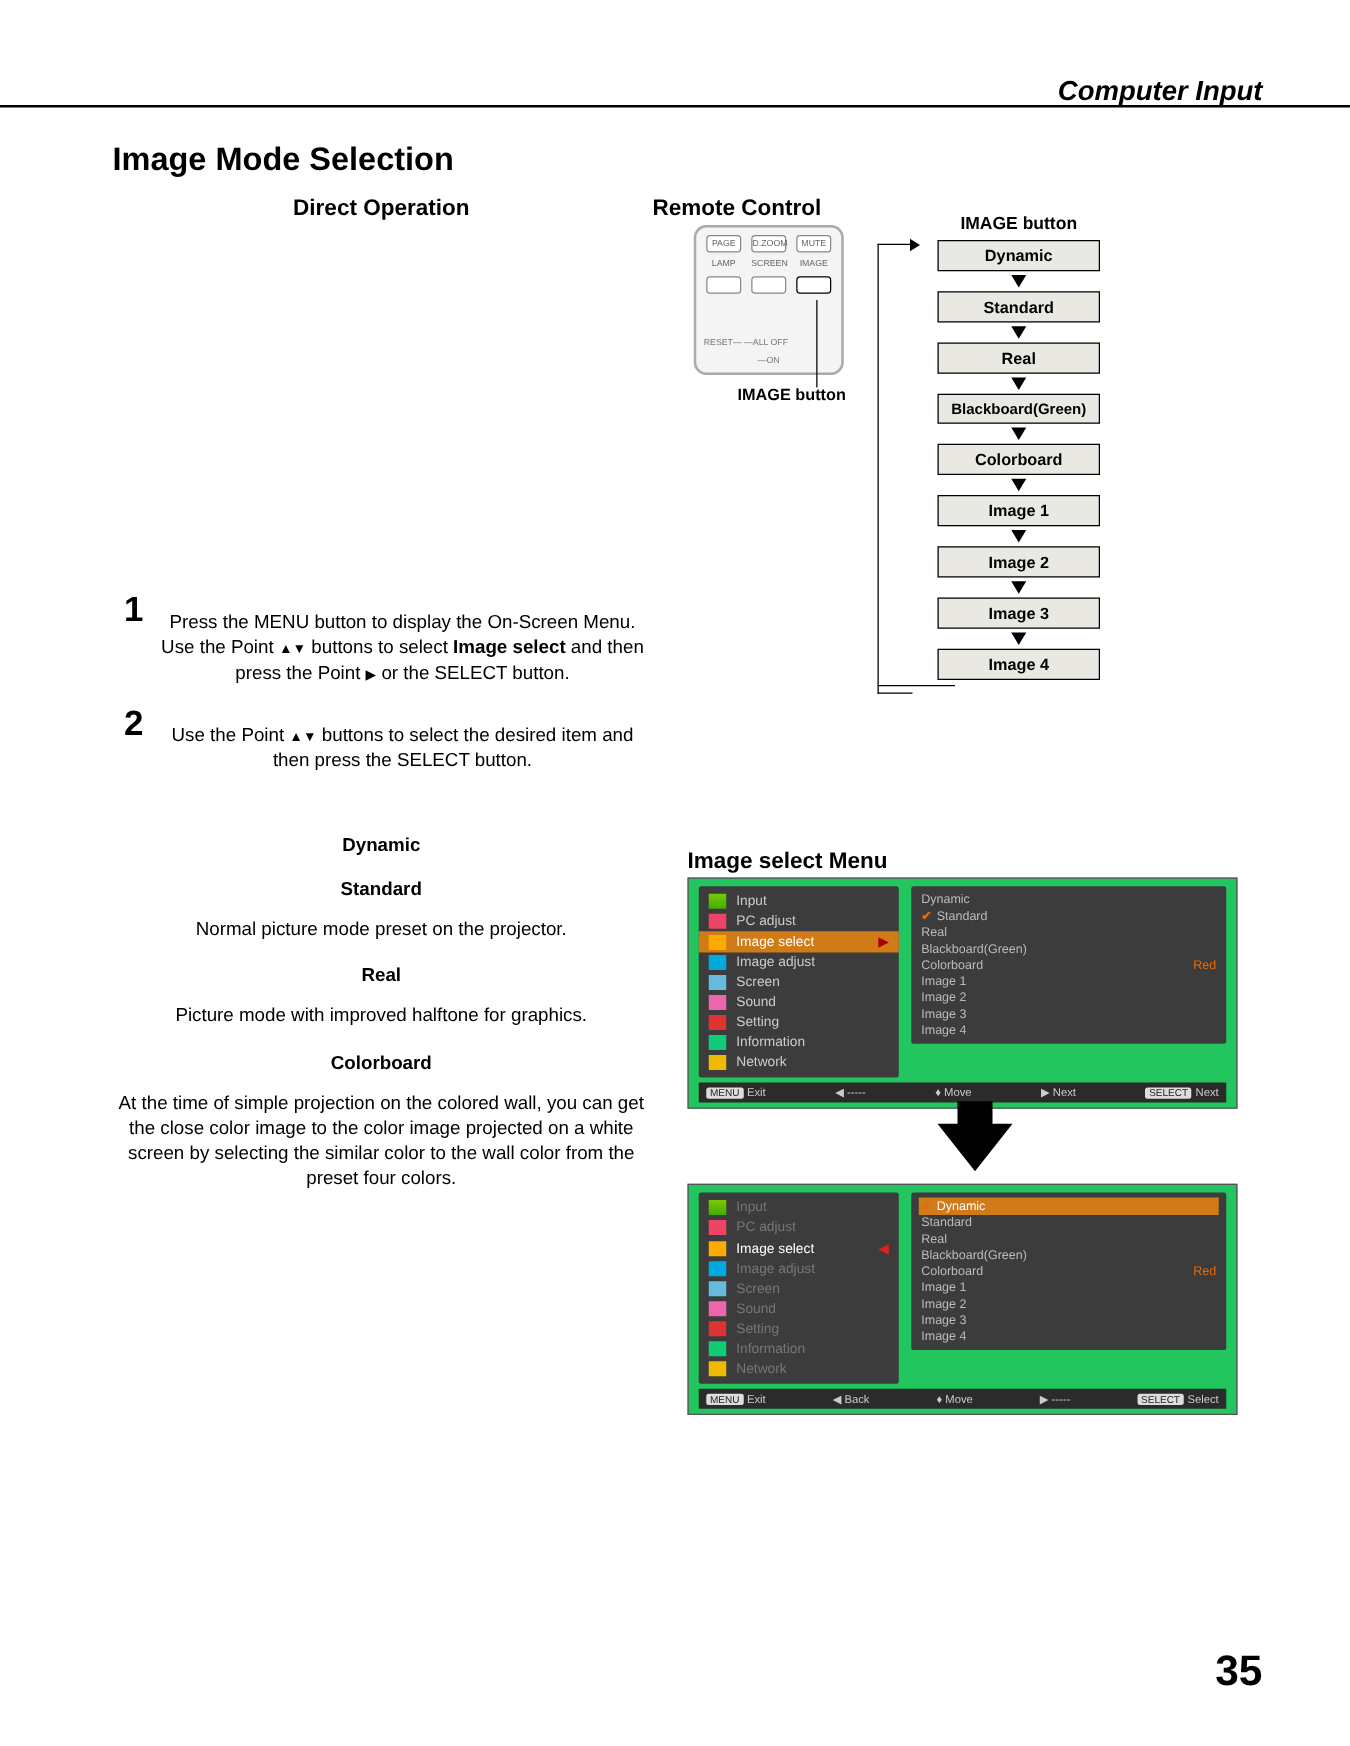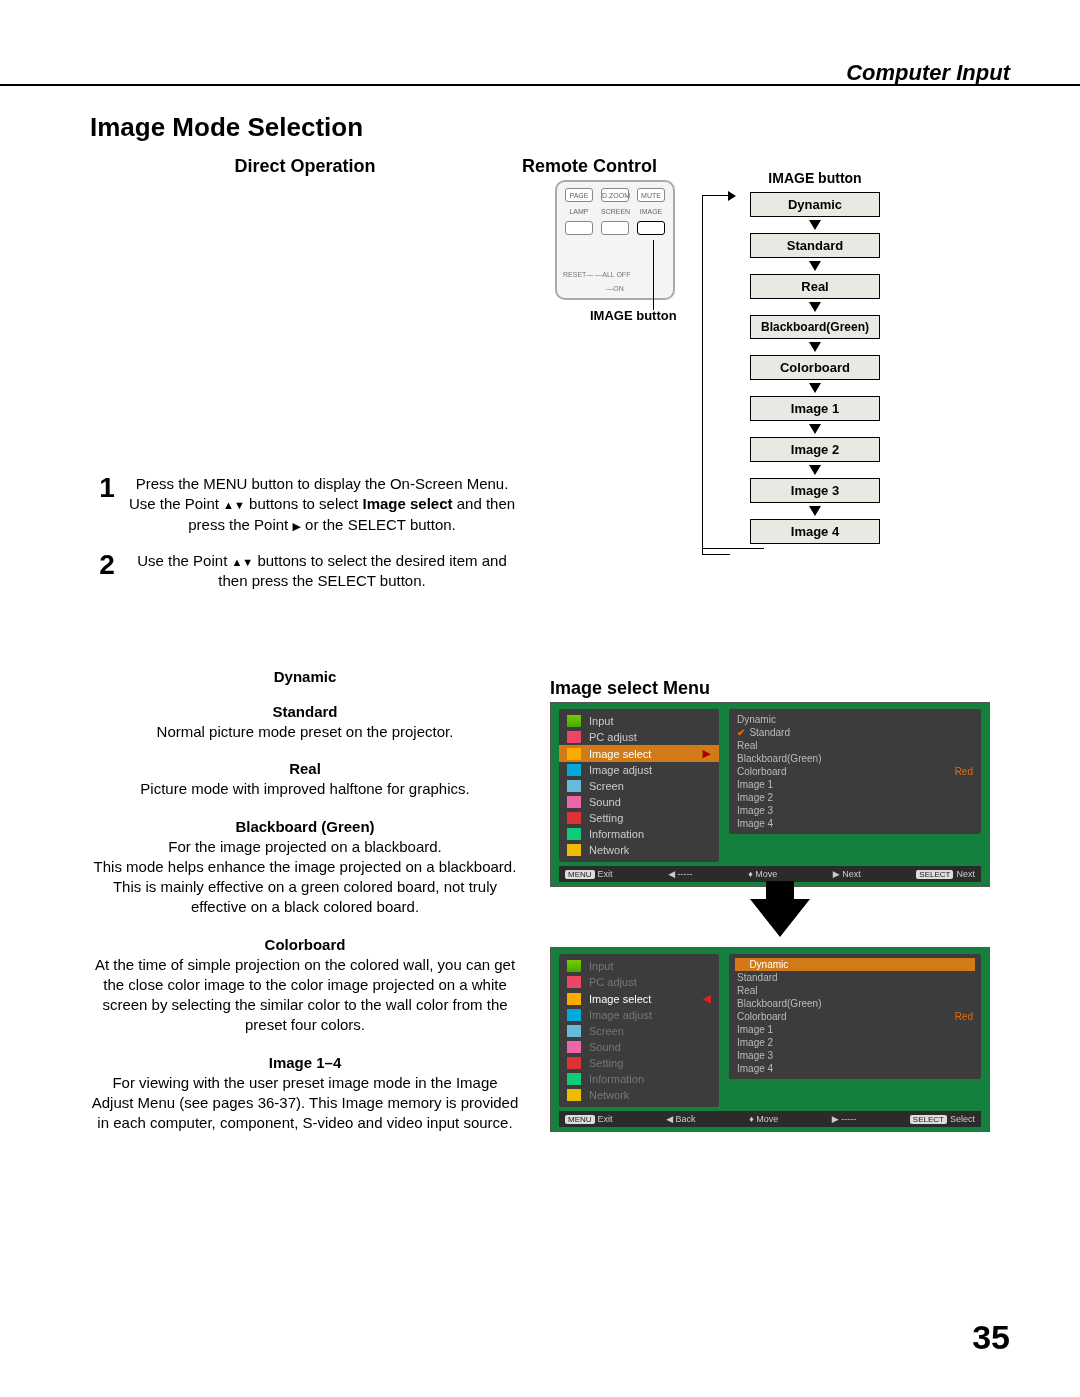--- a/index.html
+++ b/index.html
@@ -11,21 +11,21 @@
     color:#000;
     position:relative;
   }
   .hr { position:absolute; left:0; right:0; height:2px; background:#000; }
   .section-header {
     position:absolute; right:70px; top:60px;
     font: italic bold 22px Arial;
   }
   .h1 { position:absolute; left:90px; top:112px; font: bold 26px Arial; }
   .h2 { font: bold 18px Arial; }
-  .body { font: 15px/1.35 Arial; }
+  .body { font: 15px/1.35 Arial; margin-top: 14px; }
   .bold { font-weight:bold; }
 
   .left-col { position:absolute; left:90px; width:430px;text-align:center; }
   .right-col { position:absolute; left:550px; width:460px; }
 
   
   .step { display:flex; margin-bottom:16px; }
   .step-num { font: bold 28px Arial; width:34px; flex:0 0 34px; line-height:1; }
   .step-txt { flex:1; }
 
@@ -50,21 +50,21 @@
   .remote { position:absolute; left:555px; top:180px; width:120px; height:120px; border:2px solid #aaa; border-radius:10px; background:#f4f4f4; }
   .remote .row { display:flex; justify-content:space-around; margin:6px 4px; }
   .remote .btn { width:28px; height:14px; border:1px solid #888; border-radius:3px; font:7px Arial; text-align:center; line-height:14px; background:#fff; color:#666; }
   .remote .lbl { font:7px Arial; text-align:center; color:#666; width:28px; }
   .remote .reset { position:absolute; bottom:20px; left:6px; font:7px Arial; color:#777; }
   .remote .on { position:absolute; bottom:6px; left:50%; transform:translateX(-50%); font:7px Arial; color:#777; }
   .remote-callout-line { position:absolute; left:653px; top:240px; width:1px; height:70px; background:#000; }
   .remote-callout { position:absolute; left:590px; top:308px; font: bold 13px Arial; }
 
   
-  .osd { border:1px solid #555; background:#15803d; width:440px; height:185px; position:relative; font:11px Arial; color:#ccc; overflow:hidden; }
+  .osd { border:1px solid #555; background:#22c55e; width:440px; height:185px; position:relative; font:11px Arial; color:#ccc; overflow:hidden; }
   .osd-left { position:absolute; left:8px; top:6px; width:160px; background:#3c3c3c; border-radius:2px; padding:4px 0; }
   .osd-left .item { display:flex; align-items:center; padding:2px 8px; gap:8px; }
   .osd-left .item.sel { background:#d07a18; color:#fff; }
   .osd-left .item.dim { color:#777; }
   .osd-left .ic { width:14px; height:12px; display:inline-block; }
   .osd-right { position:absolute; left:178px; top:6px; right:8px; background:#3c3c3c; border-radius:2px; padding:4px 6px; }
   .osd-right .opt { padding:1px 2px; color:#bbb; font-size:10px; }
   .osd-right .opt.sel { background:#d07a18; color:#fff; }
   .osd-right .opt .chk { color:#e46a0b; margin-right:4px; font-weight:bold; }
   .osd-right .red { color:#e46a0b; float:right; }
@@ -165,31 +165,22 @@
     </div>
   <div class="mode-block">
       <div class="mode-title">Standard</div>
       <div class="body">Normal picture mode preset on the projector.</div>
     </div>
   <div class="mode-block">
       <div class="mode-title">Real</div>
       <div class="body">Picture mode with improved halftone for graphics.</div>
     </div>
   <div class="mode-block">
-      <div class="mode-title">Blackboard (Green)</div>
-      <div class="body" style="white-space:pre-line">For the image projected on a blackboard.
-This mode helps enhance the image projected on a blackboard. This is mainly effective on a green colored board, not truly effective on a black colored board.</div>
-    </div>
-  <div class="mode-block">
       <div class="mode-title">Colorboard</div>
       <div class="body">At the time of simple projection on the colored wall, you can get the close color image to the color image projected on a white screen by selecting the similar color to the wall color from the preset four colors.</div>
-    </div>
-  <div class="mode-block">
-      <div class="mode-title">Image 1–4</div>
-      <div class="body">For viewing with the user preset image mode in the Image Adjust Menu (see pages 36-37). This Image memory is provided in each computer, component, S-video and video input source.</div>
     </div>
 </div>
 
 <div class="h2" style="position:absolute; left:550px; top:678px">Image select Menu</div>
 
 <div class="right-col" style="top:702px">
   <div class="osd">
     <div class="osd-left">
       <div class="item">
           <span class="ic ic-input"></span>

